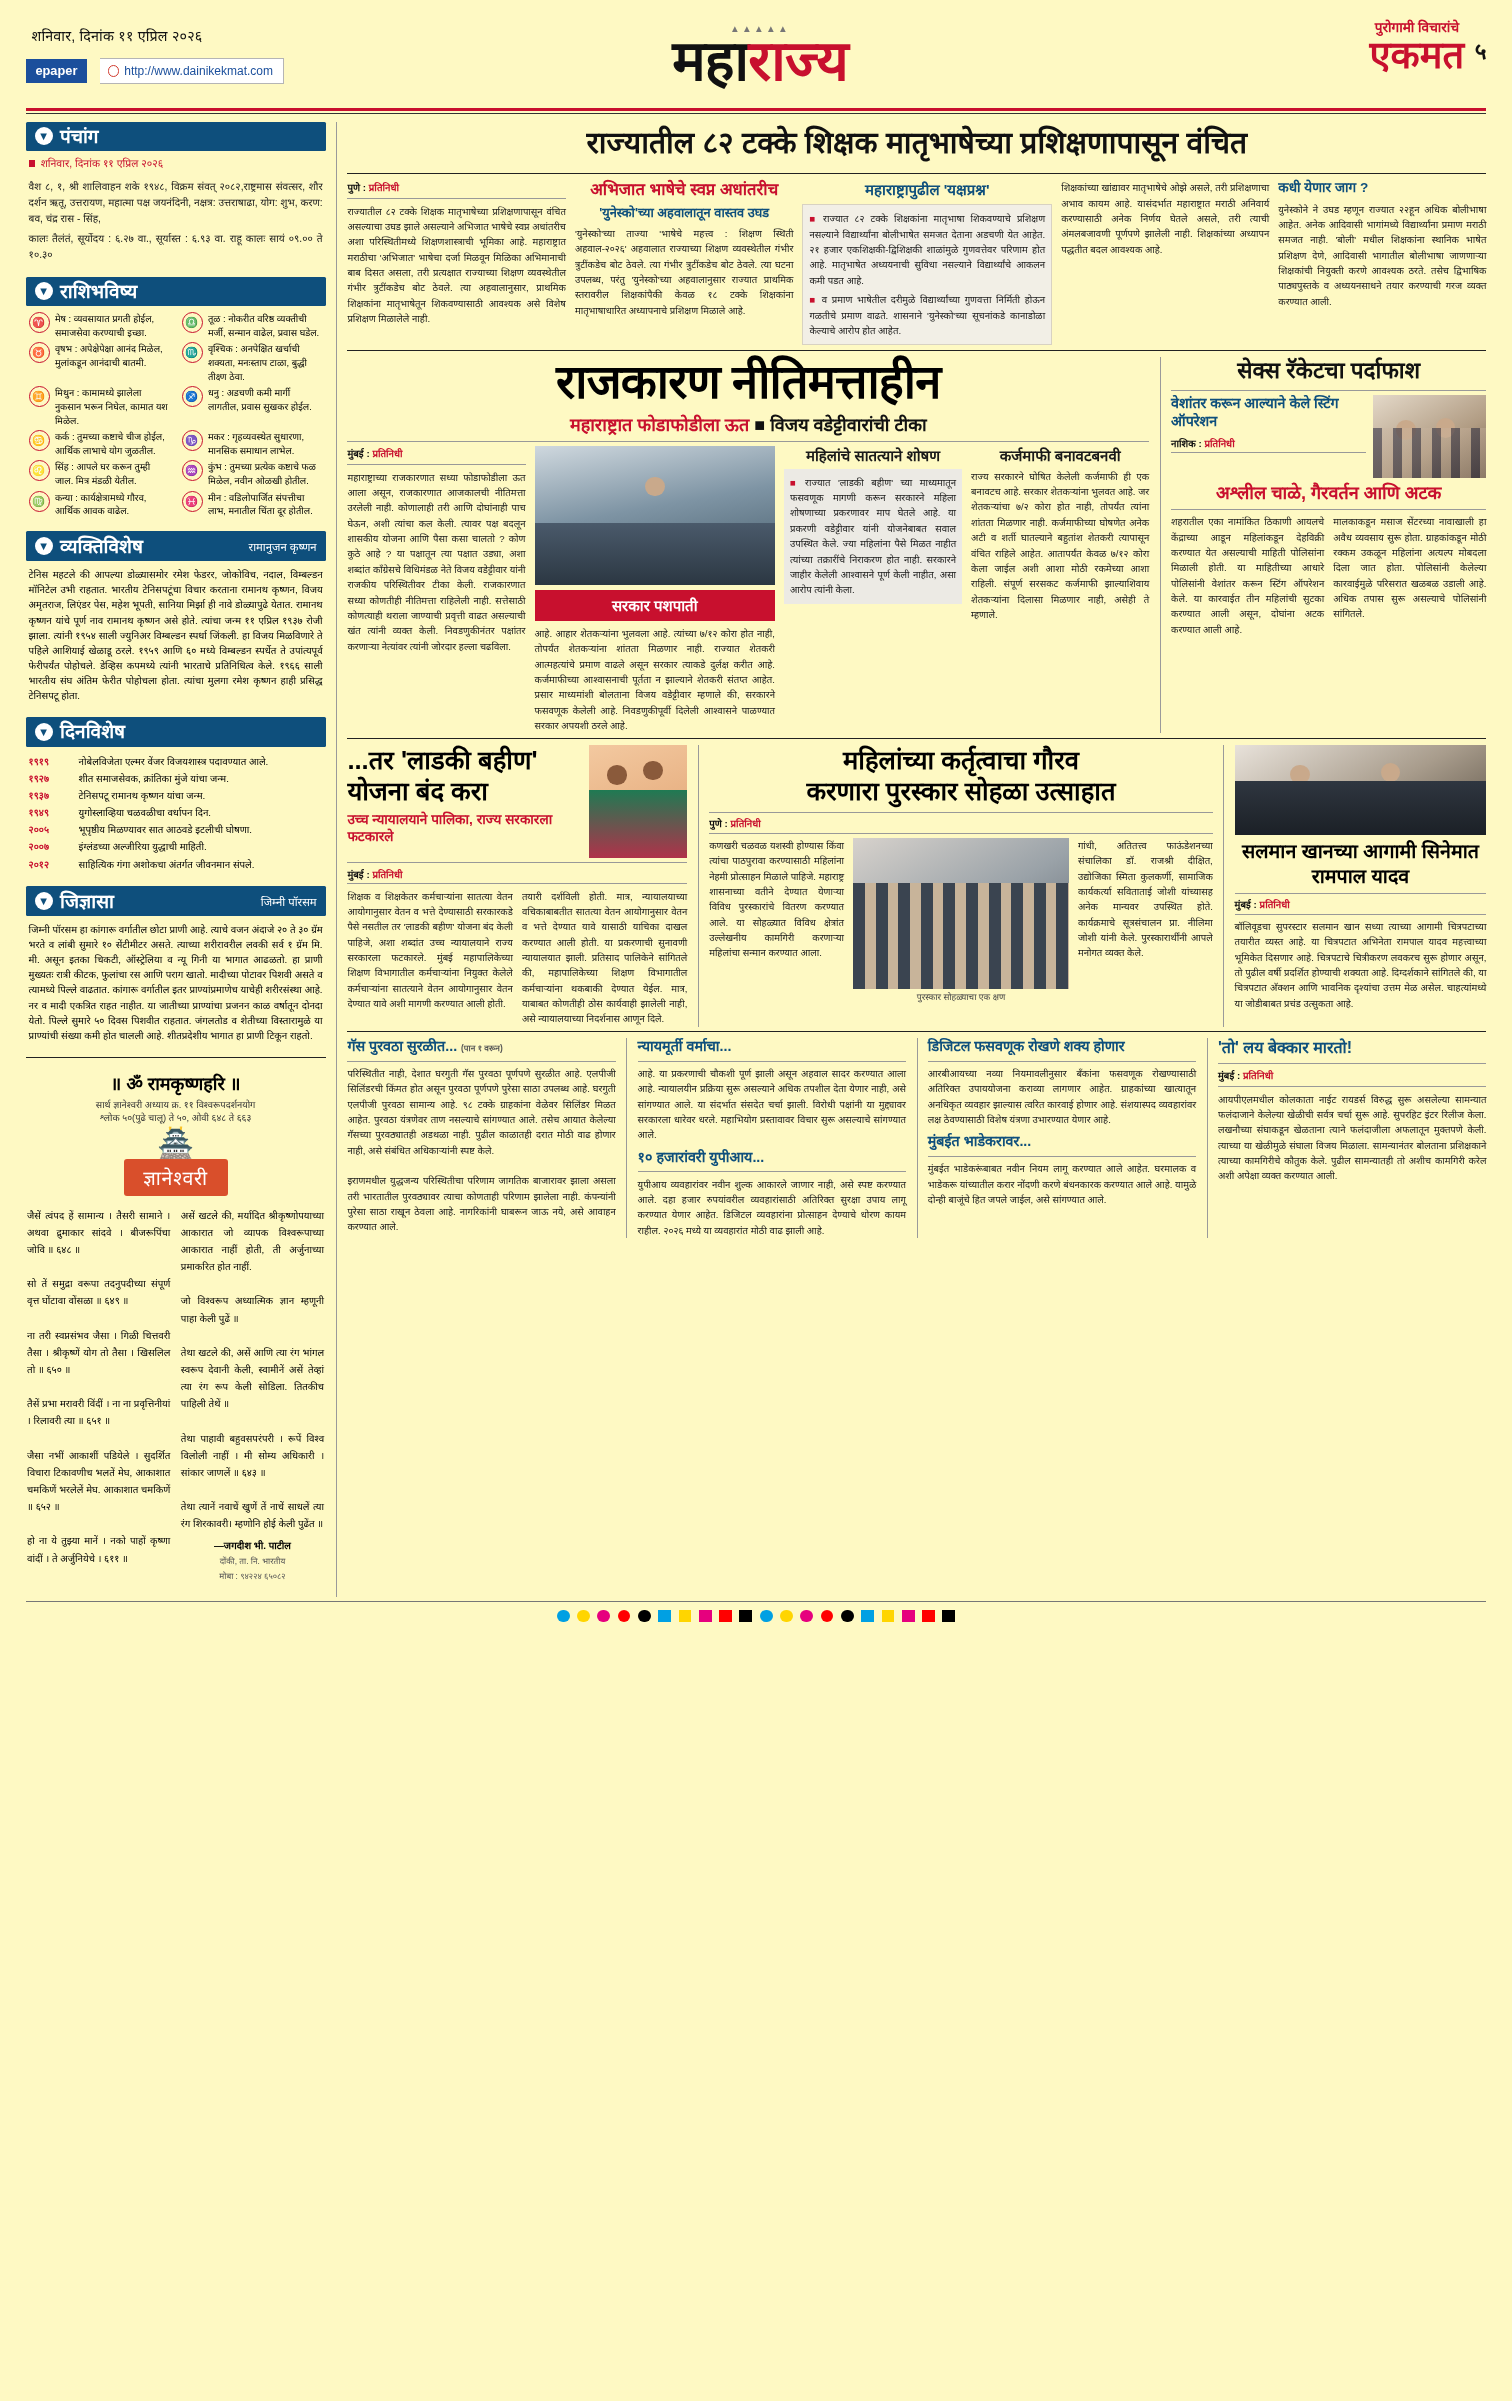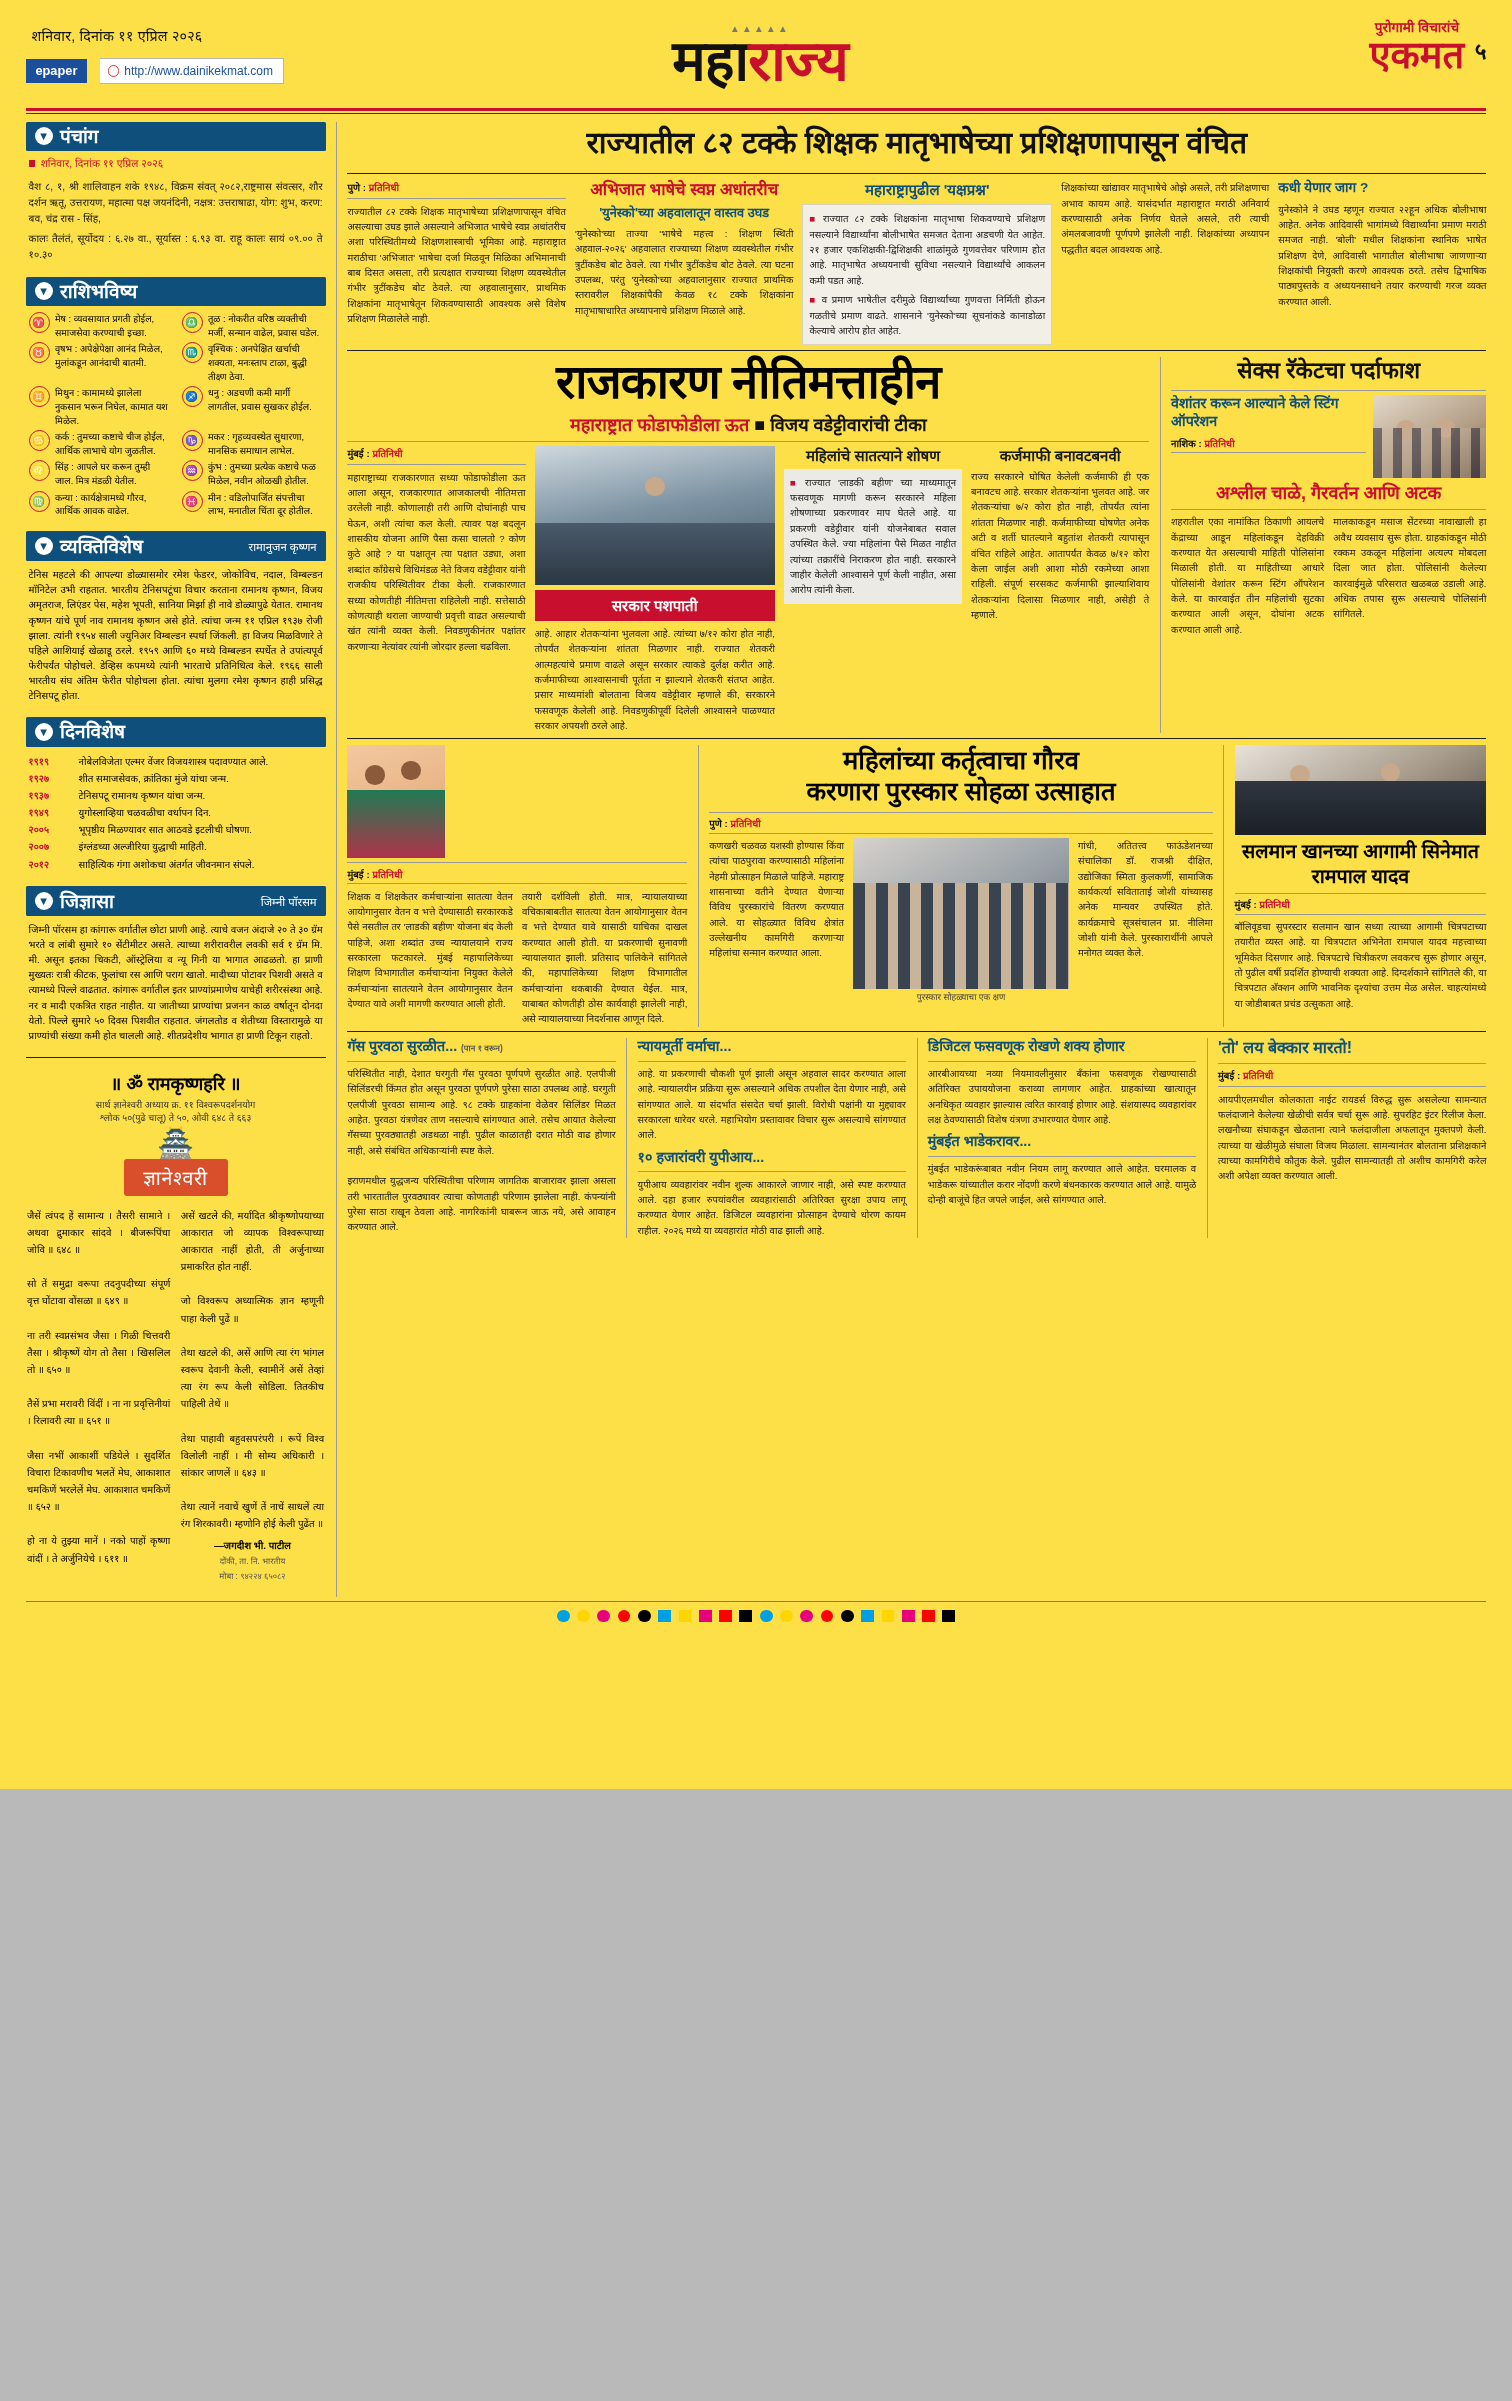--- a/index.html
+++ b/index.html
@@ -1,21 +1,21 @@
 <!DOCTYPE html>
 <html style="font-size:12px"><head>
 <meta charset="utf-8">
 <style>
   * { box-sizing: border-box; }
   html, body { margin:0; padding:0; background:#b9b9b9; }
   body { font-family: "Liberation Sans", sans-serif; }
 
   .page {
-    width: 1512px; height: 1789px;
-    background:#fde047;
+    width: 1512px; height: 2401px;
+    background:#fef9c3;
     position: relative;
     margin: 0 auto;
     overflow: hidden;
     padding: 21px 25.6px 7.5px 25.6px;
   }
 
   
   .masthead { display:flex; align-items:flex-start; justify-content:space-between; height:84px; }
   .mh-left { width: 324px; padding-top:4.5px; }
   .mh-date { font-size:14.3px; color:#111; letter-spacing:0.2px; padding-left:6px;}
@@ -455,20 +455,25 @@
           </div>
         </div>
       </div>
 
       <div class="hrule"></div>
 
       <div style="display:flex; gap:10.5px;">
 
         <div style="flex:1.35">
           <div style="display:flex; gap:7.5px; align-items:flex-start">
+            <div style="flex:1">
+              <div class="blkhead-2" style="text-align:left">...तर 'लाडकी बहीण'</div>
+              <div class="blkhead-2" style="text-align:left">योजना बंद करा</div>
+              <div class="subhead-red mt6" style="font-size:13.6px; text-align:left">उच्च न्यायालयाने पालिका, राज्य सरकारला फटकारले</div>
+            </div>
             <div class="photo" style="width:98px;height:113px;flex:none;background:linear-gradient(160deg,#f3c9a0,#e0a170)">
               <div class="head" style="left:18%; top:18%; background:#8a5a3b"></div>
               <div class="head" style="left:55%; top:14%; background:#8a5a3b"></div>
               <div class="figs" style="background:linear-gradient(180deg,#1f7a53,#b0324a)"></div>
             </div>
           </div>
           <div class="hrule-thin"></div>
           <div class="byline">
             <span>मुंबई</span> :
             <span class="red">प्रतिनिधी</span>

